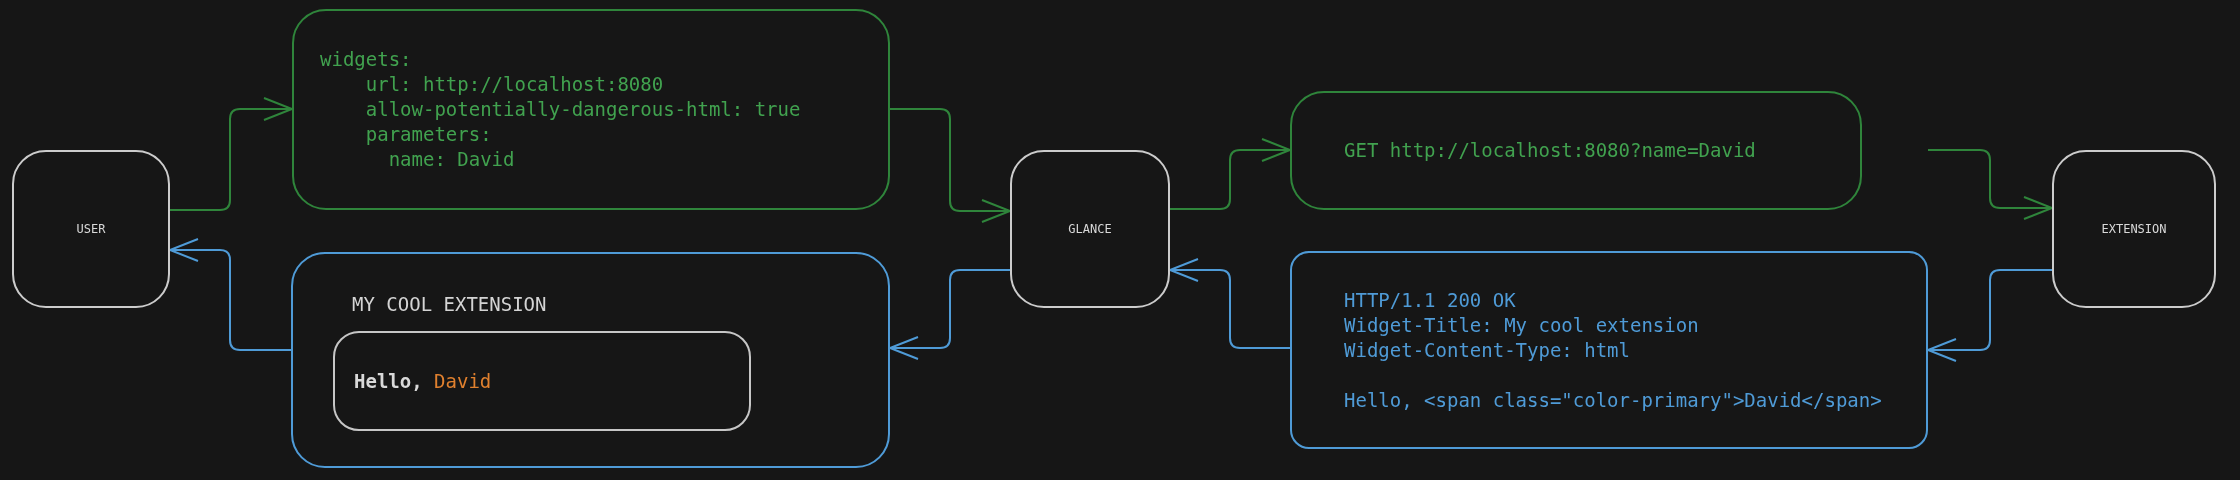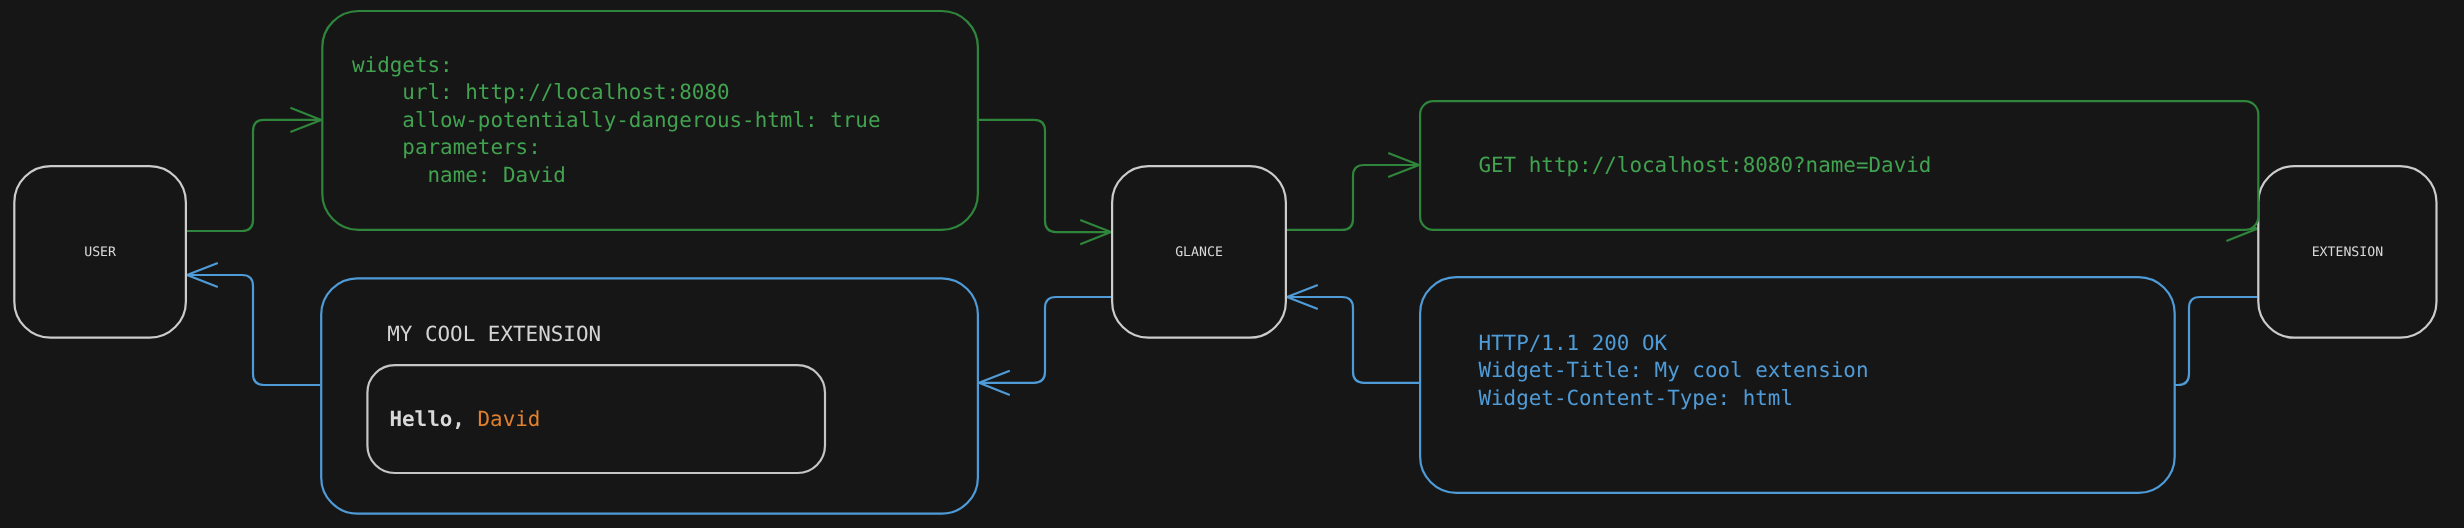--- a/index.html
+++ b/index.html
@@ -63,22 +63,22 @@
   .code-line {
     font-size: 19px;
     line-height: 25px;
     min-height: 25px;
     white-space: pre;
   }
   .green-text { color: var(--green_text); }
   .blue-text  { color: var(--blue); }
 
   .codebox.config   { left: 292px;  top: 9px;   width: 598px; height: 201px; padding-left: 26px; }
-  .codebox.request  { left: 1290px; top: 91px;  width: 764px; height: 119px; padding-left: 52px; border-radius: 13px; }
-  .codebox.response { left: 1290px; top: 251px; width: 688px; height: 198px; padding-left: 52px; }
+  .codebox.request  { left: 1290px; top: 91px;  width: 572px; height: 119px; padding-left: 52px; }
+  .codebox.response { left: 1290px; top: 251px; width: 638px; height: 198px; padding-left: 52px; border-radius: 19px; }
 
   .widget {
     position: absolute;
     left: 291px; top: 252px; width: 599px; height: 216px;
     border-radius: 34px;
     background: var(--background);
   }
   .widget-title {
     position: absolute;
     left: 59px; top: 291px;
@@ -137,20 +137,21 @@
 
   <div class="codebox green-box request">
     <div class="code-line green-text">GET http://localhost:8080?name=David</div>
   </div>
 
   <div class="codebox blue-box response">
     <div class="code-line blue-text">HTTP/1.1 200 OK</div>
     <div class="code-line blue-text">Widget-Title: My cool extension</div>
     <div class="code-line blue-text">Widget-Content-Type: html</div>
     <div class="code-line blue-text"></div>
+    <div class="code-line blue-text">Hello, &lt;span class="color-primary"&gt;David&lt;/span&gt;</div>
   </div>
 
   <div class="widget blue-box">
     <div class="widget-title">MY COOL EXTENSION</div>
     <div class="greeting-box">
       <span class="greet-prefix">Hello, </span>
         <span class="greet-name">David</span>
     </div>
   </div>
 

